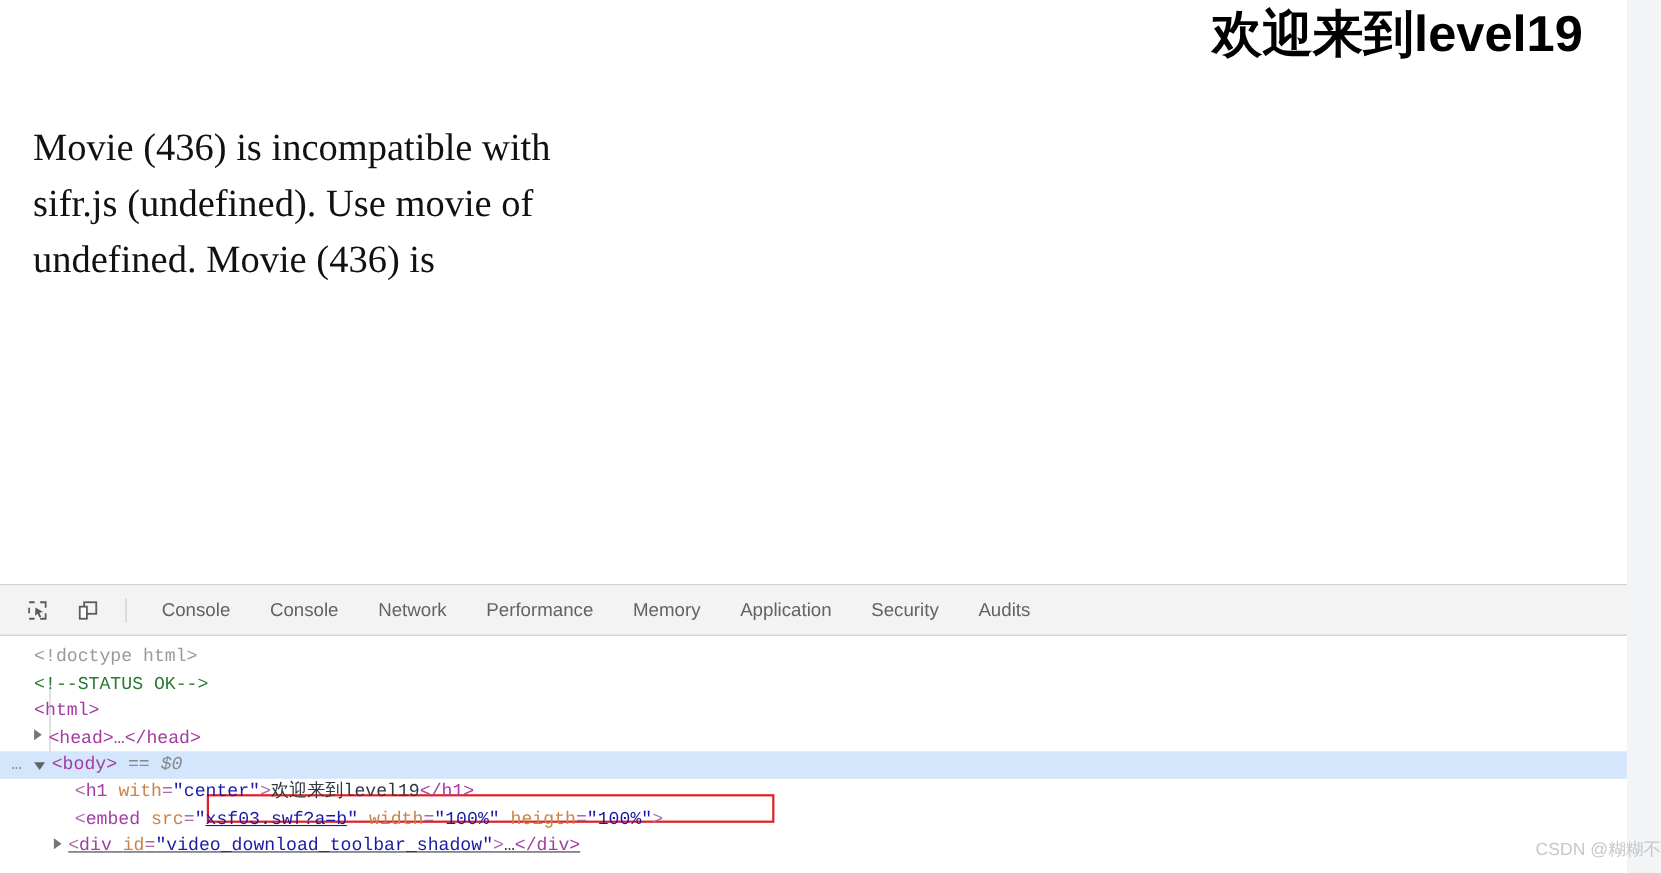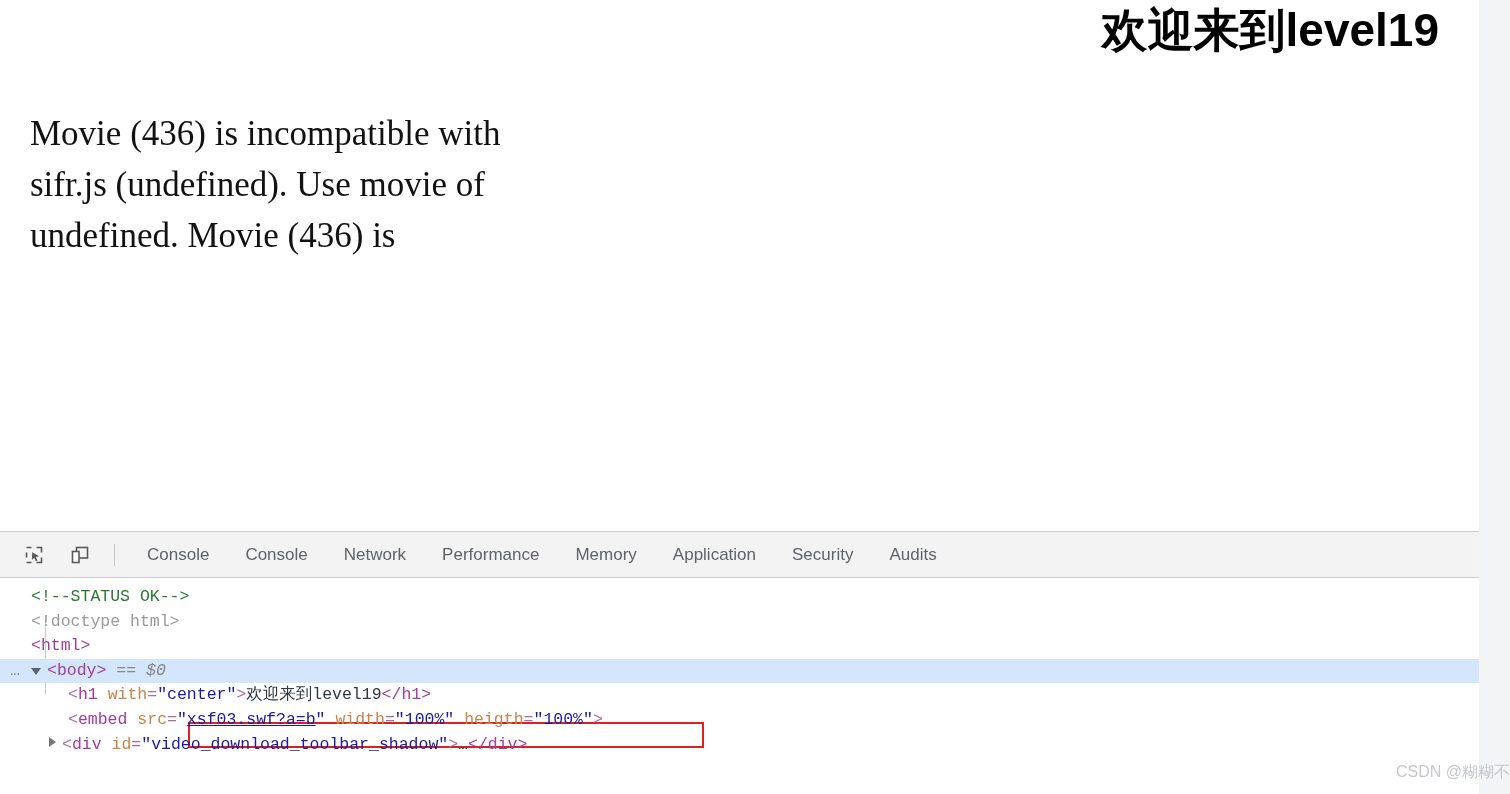--- a/index.html
+++ b/index.html
@@ -149,21 +149,21 @@
   .dom-line {
     position: relative;
     white-space: pre;
     height: 24.6px;
   }
   .dom-line.selected {
     background: #d4e6fb;
     width: 1457px;
   }
   .ind0 { padding-left: 31px; }
-  .ind1 { padding-left: 49px; }
+  .ind1 { padding-left: 49px; text-decoration: underline; }
   .ind2 { padding-left: 68px; }
 
   .twirl {
     display: inline-block;
     width: 0;
     height: 0;
     vertical-align: middle;
     margin-right: 6px;
     position: relative;
     top: -2px;
@@ -274,26 +274,27 @@
       <div class="tab">Security</div>
       <div class="tab">Audits</div>
     </div>
   </div>
 
   <div id="dom-tree">
 
     <div id="guide-line"></div>
     <div id="red-box"></div>
 
+    <div class="dom-line ind0"><span class="c-doctype">&lt;!doctype html&gt;</span></div>
+
     <div class="dom-line ind0"><span class="c-comment">&lt;!--STATUS OK--&gt;</span></div>
 
-    <div class="dom-line ind0"><span class="c-doctype">&lt;!doctype html&gt;</span></div>
-
     <div class="dom-line ind0"><span class="c-tag">&lt;html&gt;</span></div>
 
+    <div class="dom-line ind0"><span class="twirl closed"></span><span class="c-tag">&lt;head&gt;…&lt;/head&gt;</span></div>
 
     <div class="dom-line ind0 selected"><span class="ellipsis-dots">…</span><span class="twirl open"></span><span class="c-tag">&lt;body&gt;</span><span class="c-dim"> </span><span class="c-dim">== $0</span></div>
 
     <div class="dom-line ind2"><span class="c-punct">&lt;</span><span class="c-tag">h1</span><span> </span><span class="c-attr">with</span><span class="c-punct">=</span><span class="c-val">"center"</span><span class="c-punct">&gt;</span><span class="c-text">欢迎来到level19</span><span class="c-tag">&lt;/h1&gt;</span></div>
 
     <div class="dom-line ind2"><span class="c-punct">&lt;</span><span class="c-tag">embed</span><span> </span><span class="c-attr">src</span><span class="c-punct">=</span><span class="c-val">"</span><span class="c-link">xsf03.swf?a=b</span><span class="c-val">"</span><span> </span><span class="c-attr">width</span><span class="c-punct">=</span><span class="c-val">"100%"</span><span> </span><span class="c-attr">heigth</span><span class="c-punct">=</span><span class="c-val">"100%"</span><span class="c-punct">&gt;</span></div>
 
     <div class="dom-line ind1"><span class="twirl closed"></span><span class="c-punct">&lt;</span><span class="c-tag">div</span><span> </span><span class="c-attr">id</span><span class="c-punct">=</span><span class="c-val">"video_download_toolbar_shadow"</span><span class="c-punct">&gt;</span><span class="c-text">…</span><span class="c-tag">&lt;/div&gt;</span></div>
 
   </div>

